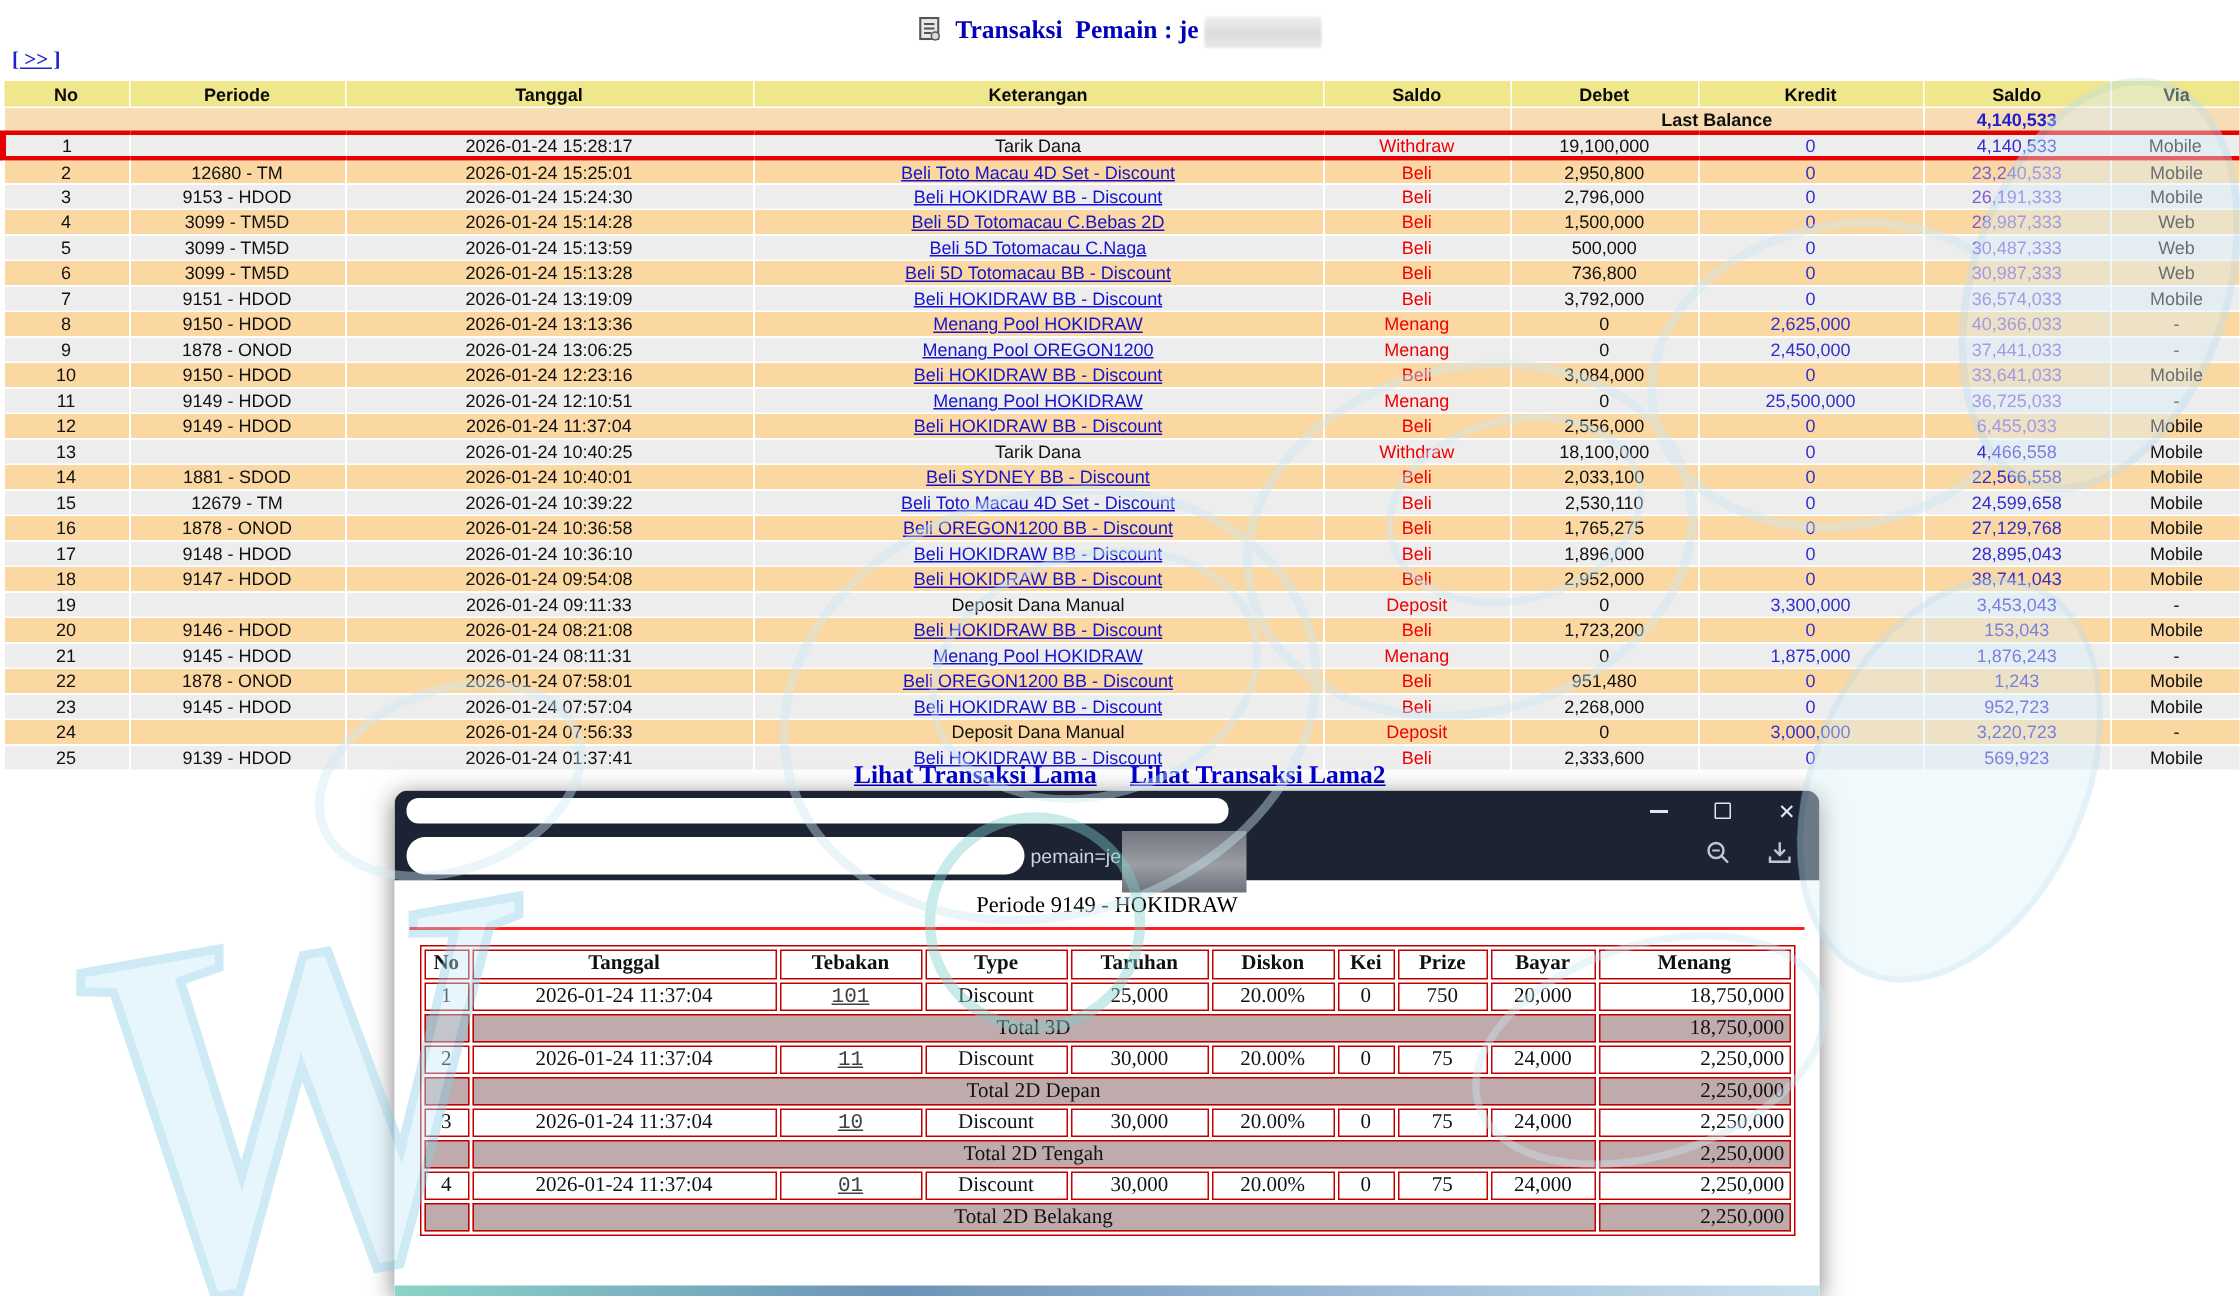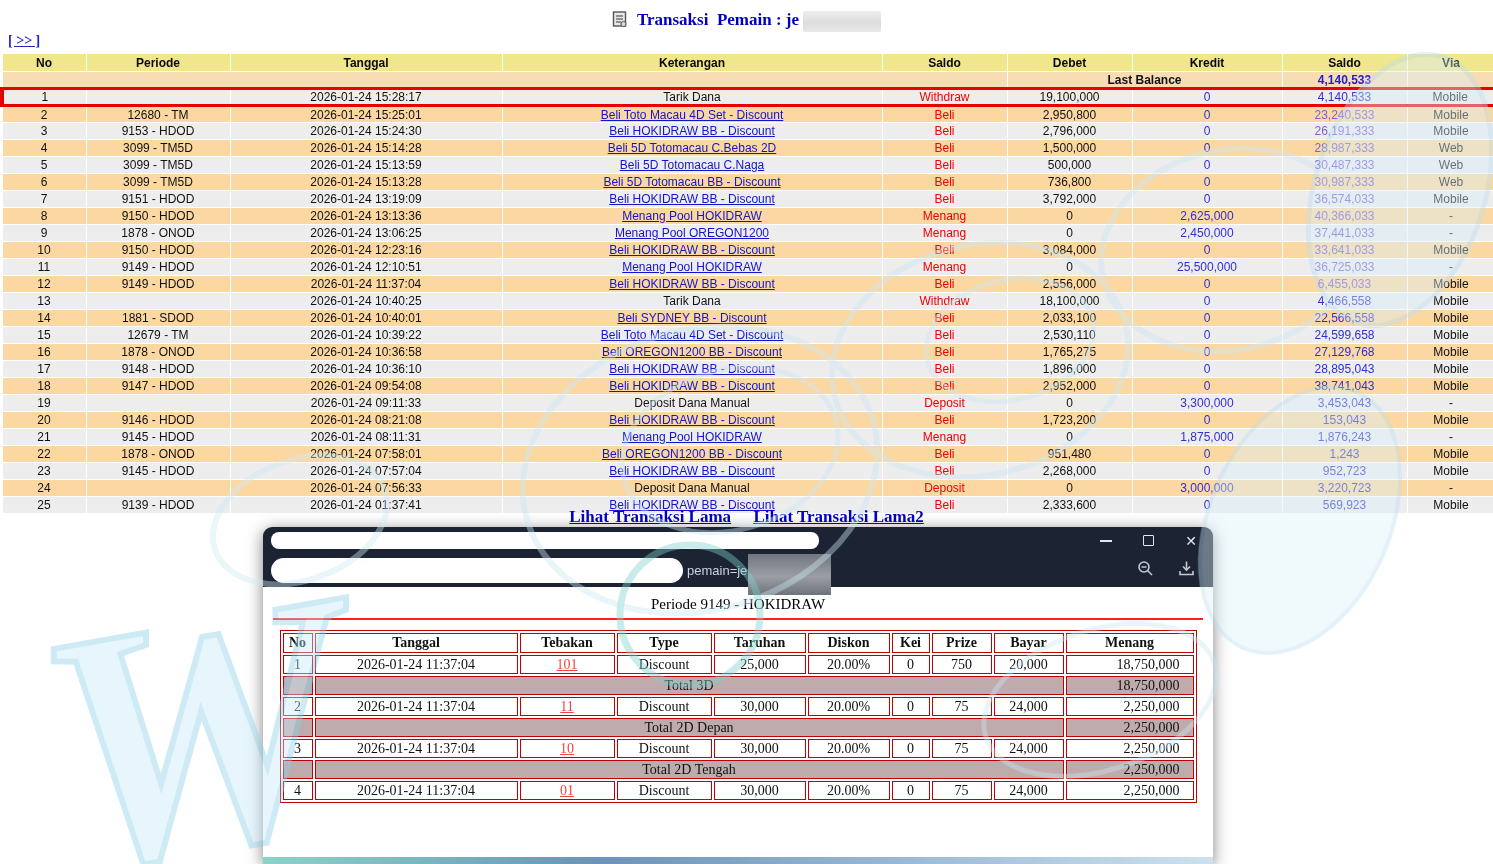--- a/index.html
+++ b/index.html
@@ -59,24 +59,24 @@
   .url-icons svg { cursor:pointer; }
   .popup-content { position:absolute; top:60px; left:0; right:0; bottom:7px; background:#fff; }
   .detail-heading { text-align:center; font-family:"Liberation Serif",serif; font-size:15px;
     margin-top:9px; color:#000; }
   .red-hr { height:2px; background:#FF1F1F; margin:5px 10px 0; }
 
   table.detail { margin:10px auto 0; border-collapse:separate; border-spacing:2px;
     border:1px solid #C00000; font-family:"Liberation Serif",serif; font-size:14px; background:#fff; }
   table.detail th { border:1px solid #C00000; font-weight:bold; height:20px; padding:0 3px; }
   table.detail td { border:1px solid #C00000; text-align:center; height:19px; padding:0 3px; }
-  table.detail td.menang-cell { text-align:right; padding-right:13px;margin-left:40px; }
+  table.detail td.menang-cell { text-align:right; padding-right:3px;margin-left:40px; }
   tr.subtotal td { background:#BFABAB; }
   tr.grand td.g-label { font-weight:bold; }
-  a.tebakan-link { color:#ef4444; text-decoration:underline; cursor:pointer; }
+  a.tebakan-link { color:#404040; text-decoration:underline; cursor:pointer;font-family:Liberation Mono, monospace; }
   .bottom-strip { position:absolute; left:0; right:0; bottom:0; height:7px;
     background:linear-gradient(90deg,#8AD4C8,#6C93B8 35%,#9FBCD8 70%,#CBE2EE); }
 
   
   .watermark { position:absolute; left:0; top:0; width:1493px; height:864px;
     pointer-events:none; z-index:40; }
 </style>
 </head>
 <body>
 
@@ -529,20 +529,25 @@
             <td>2026-01-24 11:37:04</td>
             <td><a class="tebakan-link">01</a></td>
             <td>Discount</td>
             <td>30,000</td>
             <td>20.00%</td>
             <td>0</td>
             <td>75</td>
             <td>24,000</td>
             <td class="menang-cell">2,250,000</td>
           </tr>
+          <tr class="subtotal">
+            <td></td>
+            <td colspan="8">Total 2D Belakang</td>
+            <td class="menang-cell">2,250,000</td>
+          </tr>
         </tbody>
     </table>
   </div>
   <div class="bottom-strip"></div>
 </div>
 
 <svg class="watermark" viewBox="0 0 1493 864">
   <g opacity="0.42">
     <text x="40" y="840" font-family="Liberation Serif, serif" font-style="italic" font-weight="bold" font-size="340" fill="#C6EAF7" stroke="#8BD0E8" stroke-width="6" transform="rotate(-10 240 700)">W</text>
     <ellipse cx="300" cy="520" rx="90" ry="60" fill="none" stroke="#CDE9F3" stroke-width="6" transform="rotate(-20 300 520)"></ellipse>

